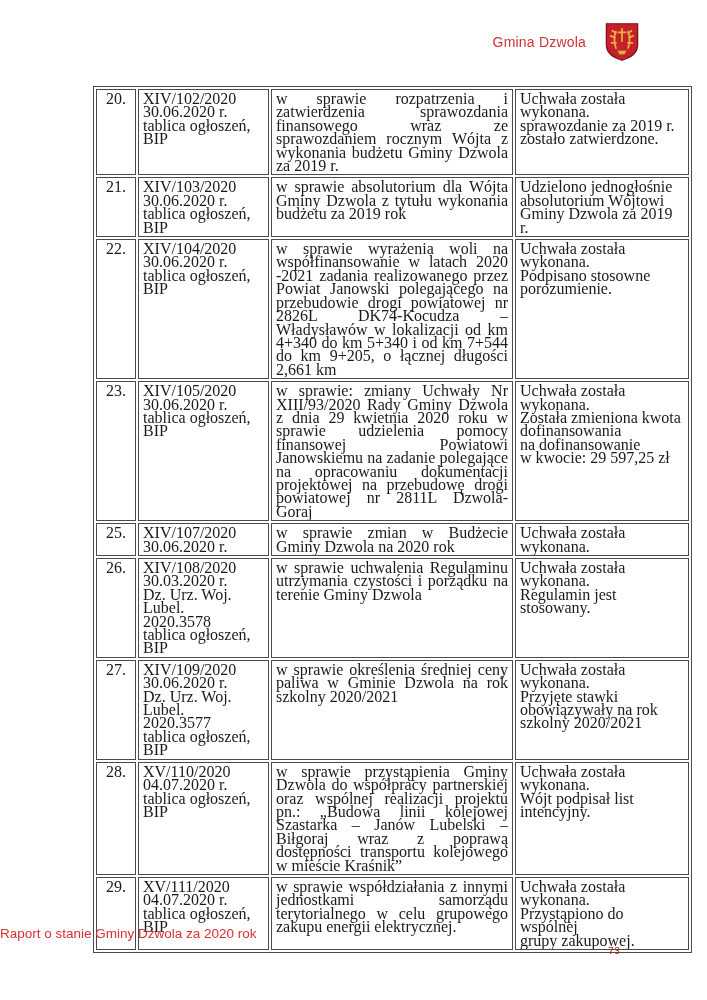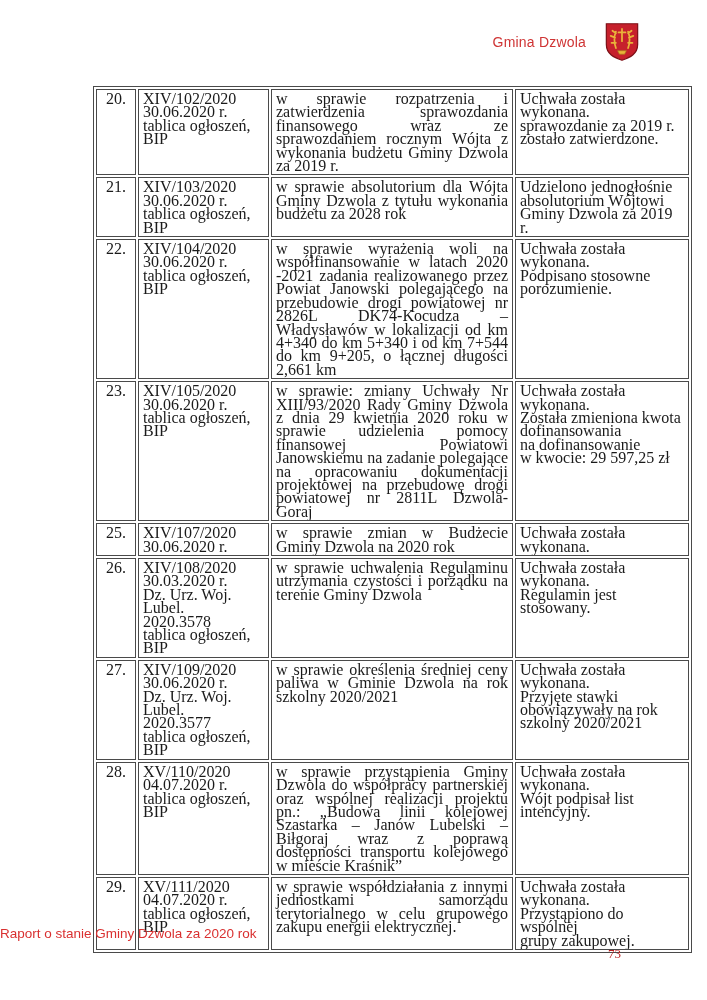--- a/index.html
+++ b/index.html
@@ -36,22 +36,22 @@
   td.c-subj{width:232px;text-align:justify;margin-top:16px;}
   td.c-status{width:164px;white-space:pre-line;}
   
   .footer-title{
     position:absolute;left:0;top:926px;width:707px;
     font-family:"Liberation Sans", sans-serif;
     font-size:13.5px;color:#d93030;
   }
   .page-number{
     position:absolute;left:608px;top:946px;
-    font-family:Liberation Serif, serif;
-    font-size:13px;color:#b91c1c;
+    font-family:Liberation Mono, monospace;
+    font-size:10px;color:#b91c1c;
   }
 </style>
 </head>
 <body>
 
 <div class="page-header">
   <span class="header-title">Gmina Dzwola</span>
   <svg class="crest" viewBox="0 0 40 46" aria-hidden="true">
     <path d="M2 2 h36 v24 c0 11 -9 15 -18 18 c-9 -3 -18 -7 -18 -18 z" fill="#c6202c" stroke="#7d1017" stroke-width="1.4"></path>
     <g stroke="#e9b43a" stroke-width="2" fill="none" stroke-linecap="round">
@@ -73,21 +73,21 @@
       <td class="c-subj">w sprawie rozpatrzenia i zatwierdzenia sprawozdania finansowego wraz ze sprawozdaniem rocznym Wójta z wykonania budżetu Gminy Dzwola za 2019 r.</td>
       <td class="c-status">Uchwała została wykonana.
 sprawozdanie za 2019 r.
 zostało zatwierdzone.</td>
     </tr>
     <tr style="height:42px">
       <td class="c-no">21.</td>
       <td class="c-res">XIV/103/2020
 30.06.2020 r.
 tablica ogłoszeń, BIP</td>
-      <td class="c-subj">w sprawie absolutorium dla Wójta Gminy Dzwola z tytułu wykonania budżetu za 2028 rok</td>
+      <td class="c-subj">w sprawie absolutorium dla Wójta Gminy Dzwola z tytułu wykonania budżetu za 2019 rok</td>
       <td class="c-status">Udzielono jednogłośnie
 absolutorium Wójtowi
 Gminy Dzwola za 2019 r.</td>
     </tr>
     <tr style="height:133px">
       <td class="c-no">22.</td>
       <td class="c-res">XIV/104/2020
 30.06.2020 r.
 tablica ogłoszeń, BIP</td>
       <td class="c-subj">w sprawie wyrażenia woli na współfinansowanie w latach 2020 -2021 zadania realizowanego przez Powiat Janowski polegającego na przebudowie drogi powiatowej nr 2826L DK74-Kocudza – Władysławów w lokalizacji od km 4+340 do km 5+340 i od km 7+544 do km 9+205, o łącznej długości 2,661 km</td>

